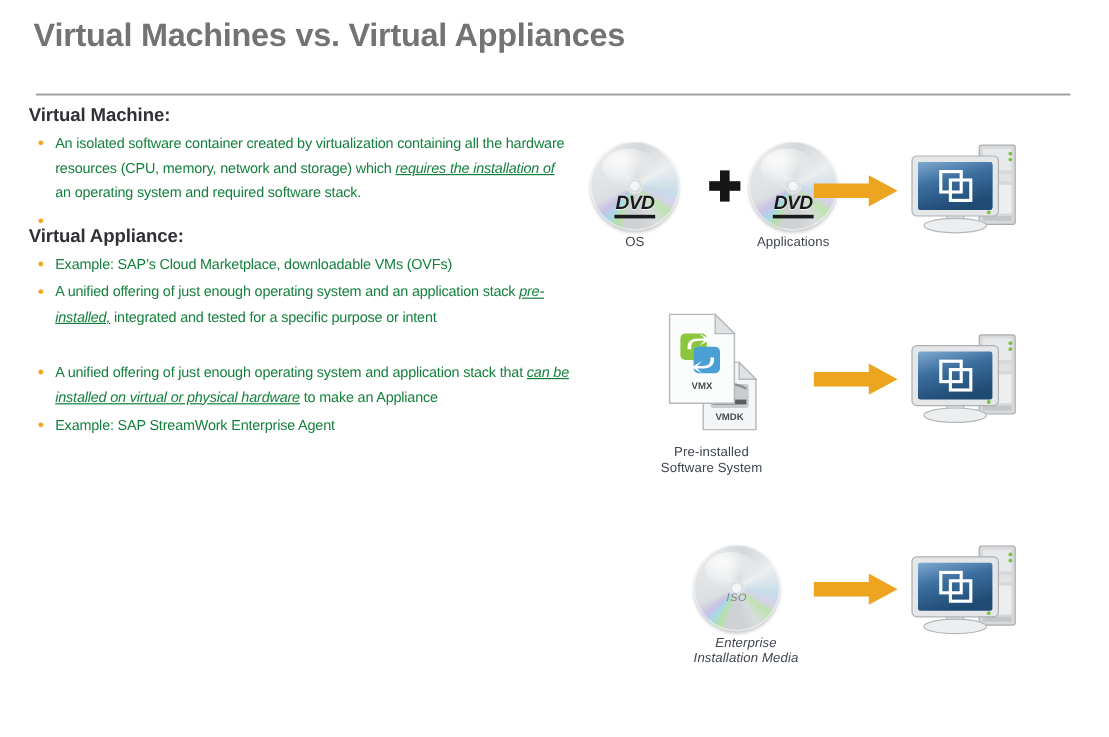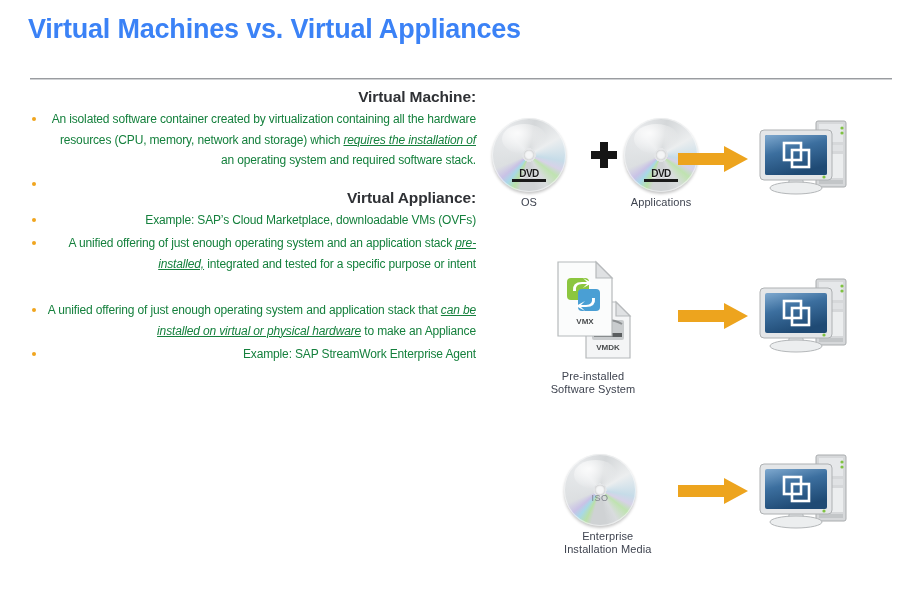--- a/index.html
+++ b/index.html
@@ -17,39 +17,38 @@
   }
 
   
   #slide-title {
     position: absolute;
     left: 28px;
     top: 14px;
     font-size: 27px;
     font-weight: bold;
     letter-spacing: -0.2px;
-    color: #3b82f6;
+    color: #737373;
     white-space: nowrap;
   }
   #title-rule {
     position: absolute;
     left: 30px;
     top: 78px;
     width: 862px;
     height: 2px;
     background: linear-gradient(to bottom, #9a9ca0 0 1px, #cfd1d4 1px 2px);
   }
 
   
   #text-column {
     position: absolute;
     left: 24px;
     top: 88px;
     width: 452px;
-    text-align: right;
   }
   .section { margin-bottom: 2px; }
   .section-heading {
     font-size: 15.5px;
     font-weight: bold;
     color: #2f3135;
     margin: 0 0 3px 0;
     letter-spacing: -0.1px;
   }
   .bullet-list {
@@ -151,21 +150,22 @@
   .disc-label {
     position: absolute;
     left: 0;
     width: 100%;
     text-align: center;
     font-weight: bold;
     z-index: 3;
   }
   .disc-label.dvd {
     bottom: 18%;
-    font-size: 10px;
+    font-size: 16px;
+    font-style: italic;
     color: #1a1a1a;
     text-shadow: 0 1px 0 rgba(255,255,255,0.7);
     letter-spacing: -0.5px;
   }
   .disc-label.iso {
     bottom: 32%;
     font-size: 9px;
     font-weight: normal;
     color: #7f848c;
     letter-spacing: 0.5px;
@@ -361,21 +361,21 @@
     <g fill="none" stroke="#ffffff" stroke-width="2.6">
       <rect x="28" y="29" width="17" height="17"></rect>
       <rect x="36" y="36" width="17" height="17"></rect>
     </g>
     <circle cx="68" cy="63" r="1.6" fill="#7fc241"></circle>
   </svg>
 </div>
 
 <div class="graphic-row" id="row-sa" style="height:130px;">
 
-  <div class="fig" style="left:86px; top:6px;">
+  <div class="fig" style="left:100px; top:6px;font-style:italic;">
     <div class="disc" style="width:72px;height:72px;">
       <div class="disc-gloss"></div>
       <div class="disc-label iso">ISO</div>
     </div>
     <div class="fig-caption">Enterprise</div>
     <div class="fig-caption" style="margin-top:0;">Installation Media</div>
   </div>
 
   <svg class="arrow" style="left:200px; top:29px;" width="72" height="28" viewBox="0 0 72 28">
     <path d="M0 8 L46 8 L46 1 L70 14 L46 27 L46 20 L0 20 Z" fill="#eda41e"></path>

